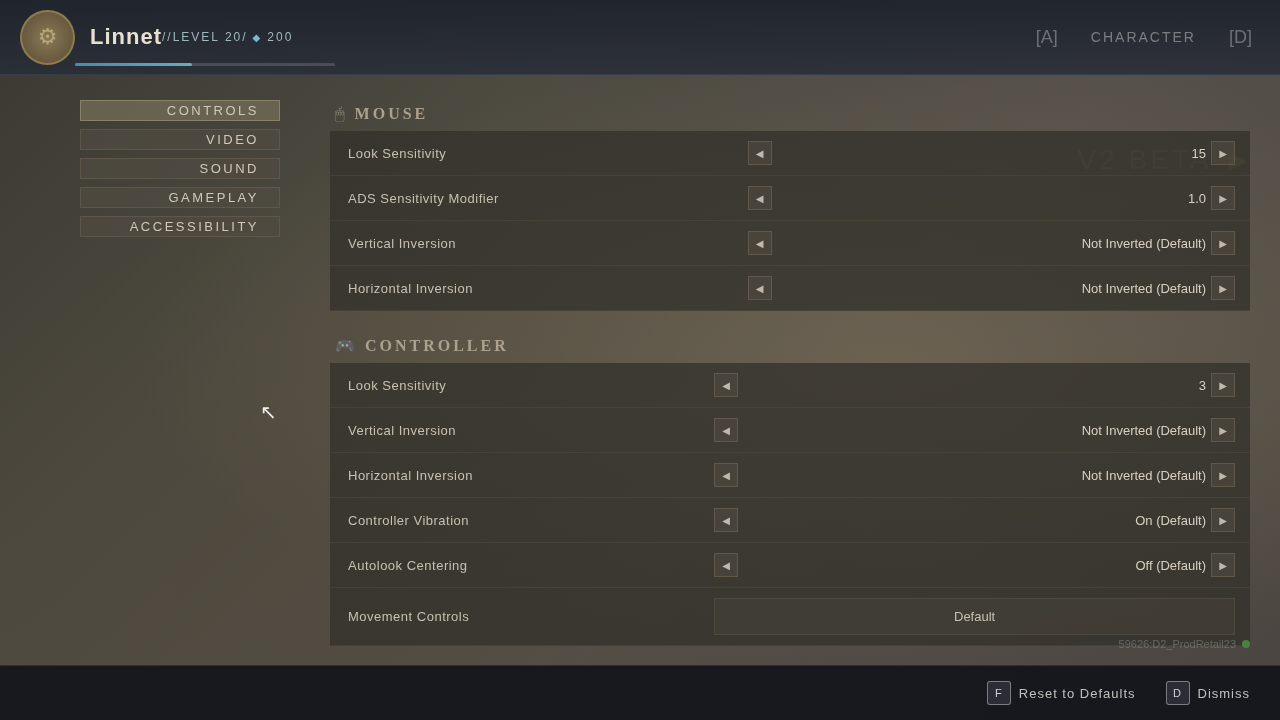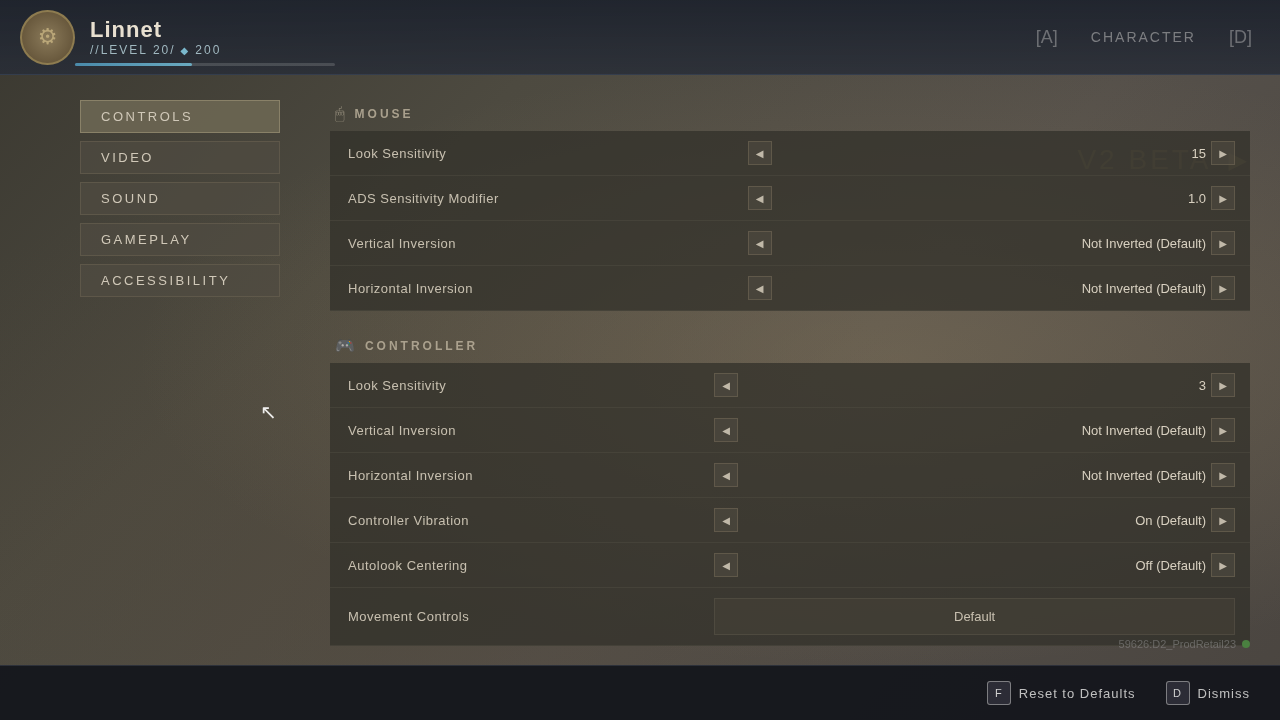--- a/index.html
+++ b/index.html
@@ -54,21 +54,20 @@
       display: flex;
       align-items: center;
       justify-content: center;
       color: rgba(200,180,130,0.8);
       font-size: 22px;
       margin-right: 15px;
     }
 
     .guardian-info {
       display: flex;
-      flex-direction: column;
     }
 
     .guardian-name {
       font-size: 22px;
       font-weight: bold;
       color: #e8e0d0;
       letter-spacing: 1px;
     }
 
     .guardian-level {
@@ -144,27 +143,27 @@
       top: 100px;
       left: 80px;
       width: 200px;
       z-index: 10;
       display: flex;
       flex-direction: column;
       gap: 8px;
     }
 
     .sidebar-item {
-      padding: 8px 20px;
+      padding: 2px 20px;
       background: rgba(80,75,65,0.7);
       border: 1px solid rgba(120,110,90,0.4);
       color: #d0c8b8;
       font-size: 13px;
       letter-spacing: 2.5px;
-      text-align: left;
+      text-align: right;
       cursor: pointer;
       transition: background 0.2s;
     }
 
     .sidebar-item.active {
       background: rgba(110,105,85,0.85);
       border-color: rgba(160,150,120,0.6);
     }
 
     
@@ -186,24 +185,25 @@
       margin-bottom: 8px;
       padding: 0 5px;
     }
 
     .section-icon {
       font-size: 16px;
       color: rgba(180,170,150,0.8);
     }
 
     .section-title {
-      font-size: 12px;
+      font-size: 16px;
       letter-spacing: 3px;
       color: rgba(180,170,150,0.9);
       font-weight: bold;
+      font-family: Liberation Serif, serif;
     }
 
     .settings-table {
       width: 100%;
       border-collapse: collapse;
       margin-bottom: 25px;
     }
 
     .settings-row {
       background: rgba(50,48,42,0.75);

